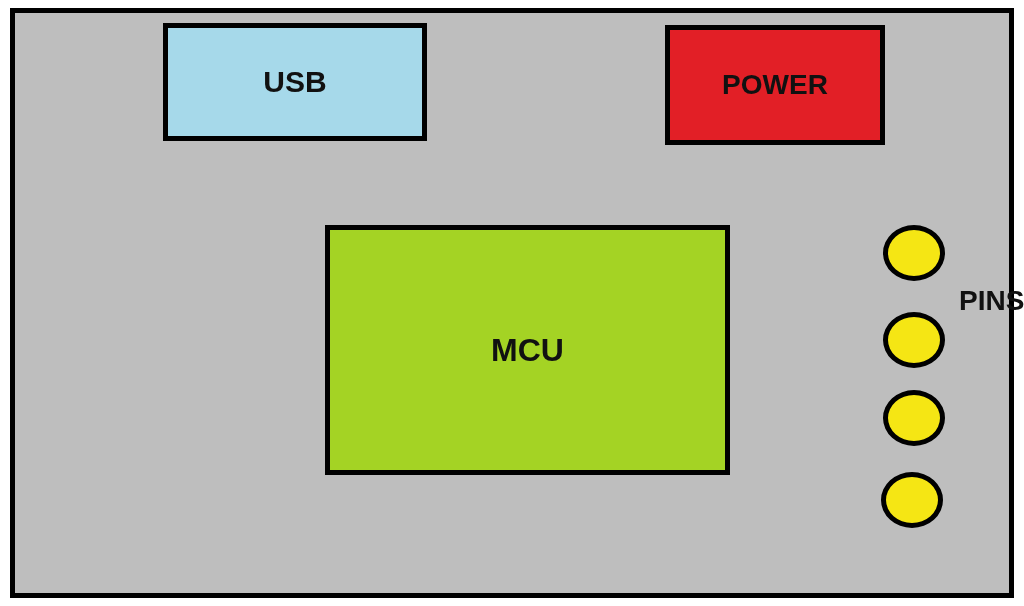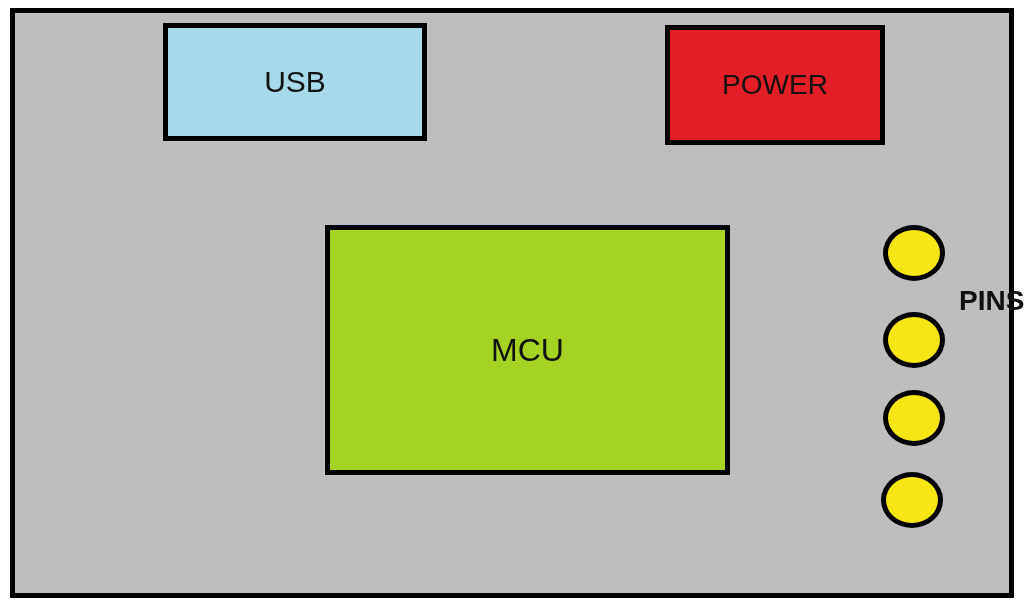--- a/index.html
+++ b/index.html
@@ -26,21 +26,21 @@
     border: 5px solid var(--outline, #000000);
   }
   .block {
     position: absolute;
     border: 5px solid var(--outline, #000000);
     display: flex;
     align-items: center;
     justify-content: center;
   }
   .block .label {
-    font-weight: normal;
+    font-weight: bold;
     color: #111111;
   }
   .usb {
     left: 148px;
     top: 10px;
     width: 264px;
     height: 118px;
     background: var(--usb, #A6D9EA);
   }
   .usb .label { font-size: 30px; }

